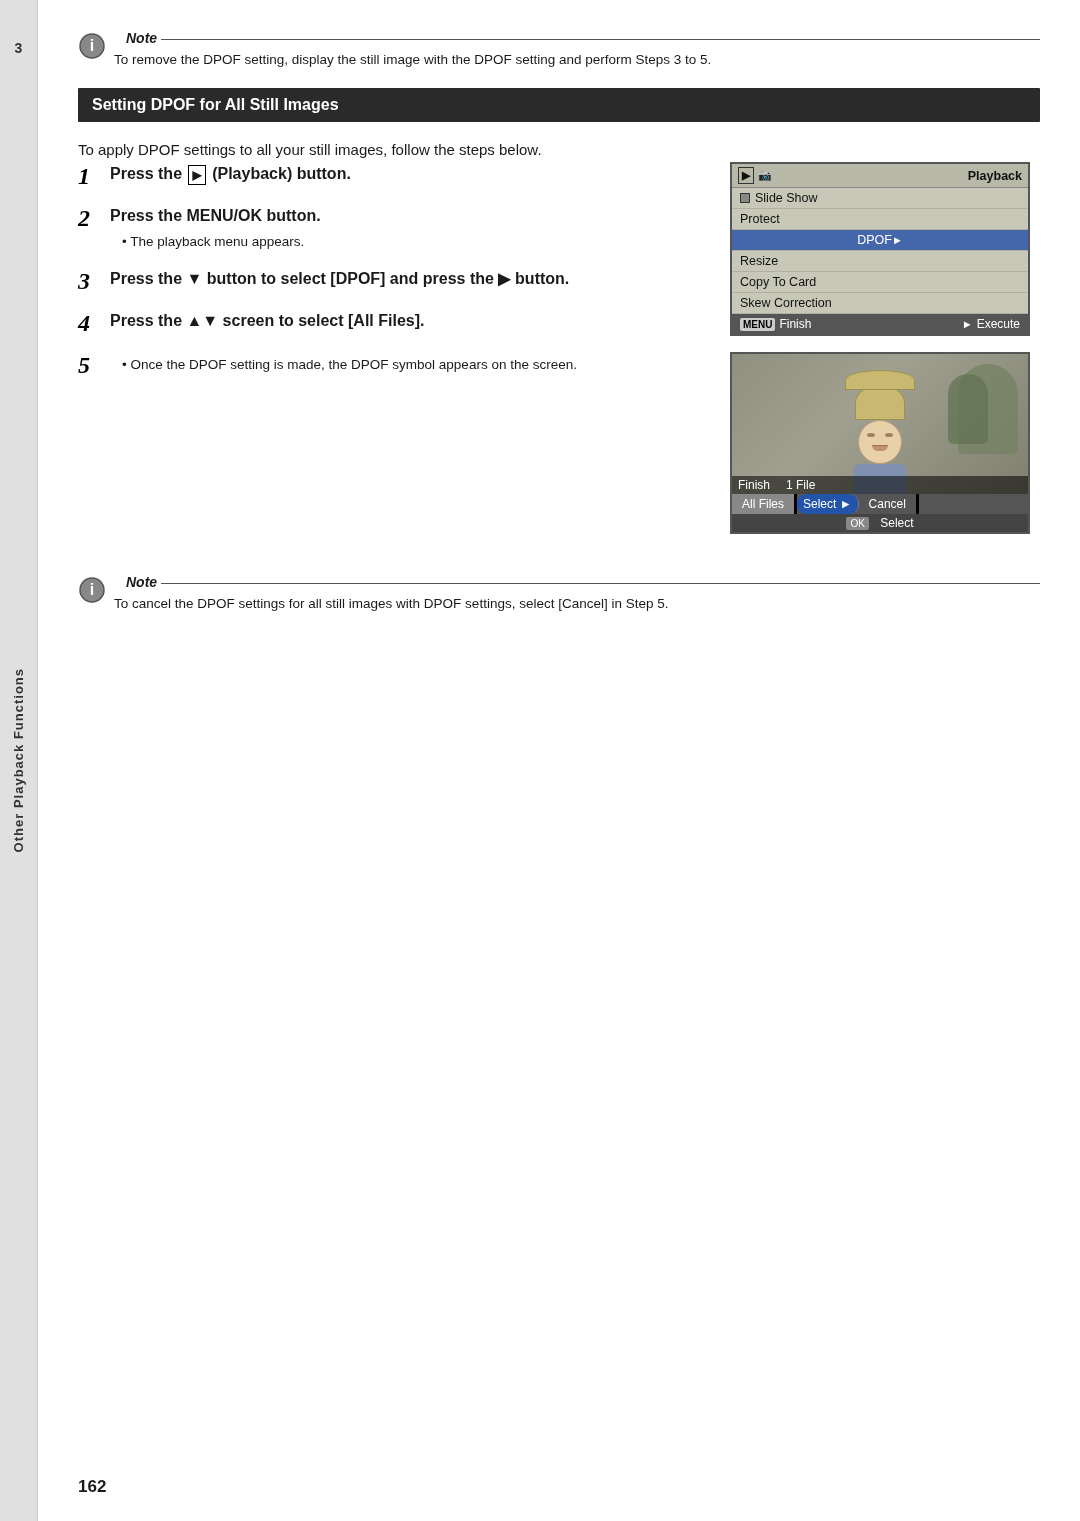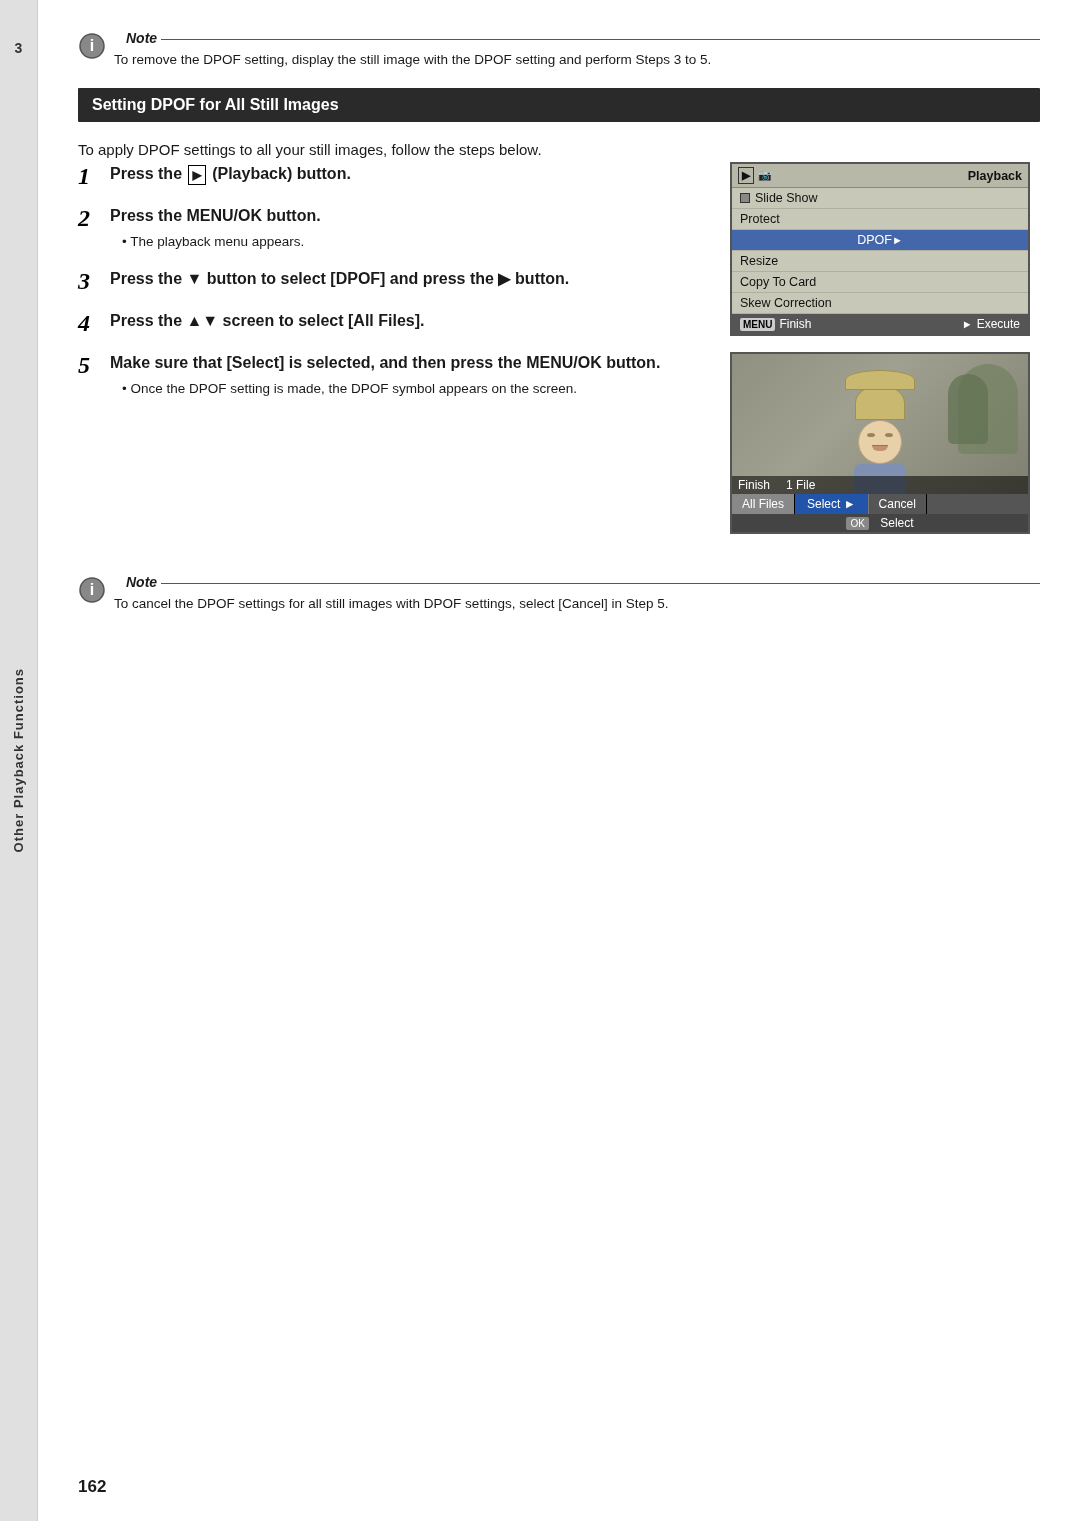--- a/index.html
+++ b/index.html
@@ -268,29 +268,30 @@
       gap: 16px;
     }
     .cam2-menu-bar {
       display: flex;
       background: #555;
       color: #fff;
       font-size: 12px;
     }
     .cam2-tab {
       padding: 3px 10px;
-      border-right: 1px solid #000000;
+      border-right: 3px solid #000000;
     }
     .cam2-tab.active {
       background: #888;
     }
     .cam2-tab-select {
-      padding: 3px 12px;
+      padding: 3px 6px;
       border-right: 1px solid #777;
       background: #2255aa;
+      border-radius: 9px;
     }
     .cam2-ok-bar {
       background: #444;
       color: #fff;
       text-align: center;
       padding: 2px;
       font-size: 12px;
     }
 
     
@@ -385,23 +386,20 @@
           <div class="step-content">
             <div class="step-title">
               Press the ▲▼ screen to select [All Files].
             </div>
           </div>
         </div>
 
         <div class="step">
           <span class="step-number">5</span>
           <div class="step-content">
-            <div class="step-title">
-              Make sure that [Select] is selected, and then press the MENU/OK button.
-            </div>
             <div class="step-bullet">Once the DPOF setting is made, the DPOF symbol appears on the screen.</div>
           </div>
         </div>
       </div>
 
       <div class="steps-right">
 
         <div class="camera-screen">
           <div class="camera-header">
             <div class="camera-header-icons">

